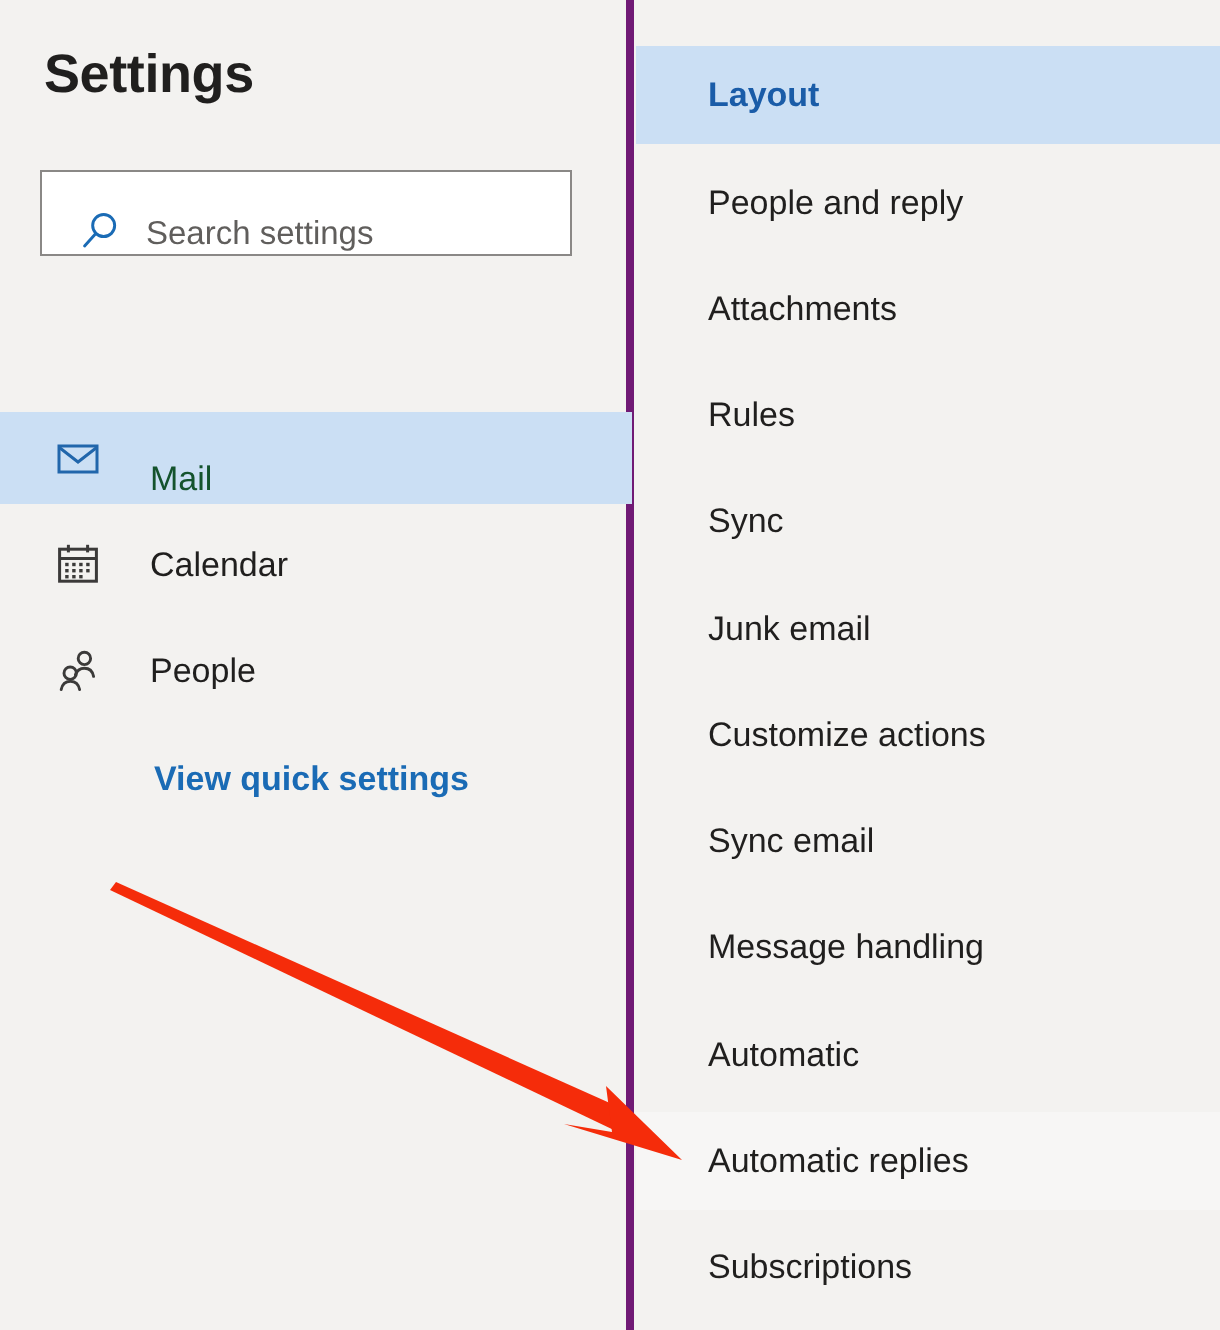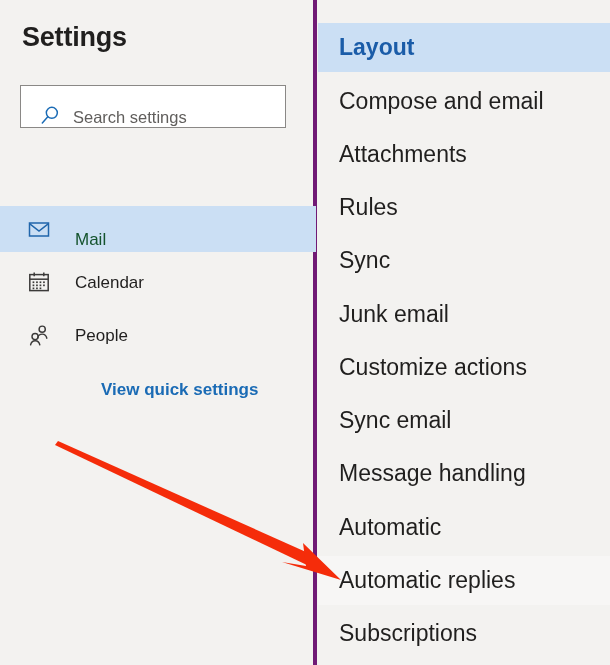--- a/index.html
+++ b/index.html
@@ -111,21 +111,20 @@
 
   #quick-settings-link {
     position: absolute;
     left: 77px;
     top: 380px;
     font-size: 17px;
     color: #1a6bb5;
     font-weight: bold;
     cursor: pointer;
     text-decoration: none;
-    margin-left: 24px;
   }
 
   
   #submenu-pane {
     position: absolute;
     left: 318px;
     top: 0;
     width: 292px;
     height: 665px;
     background: #f3f2f0;
@@ -133,22 +132,22 @@
   .submenu-item {
     position: absolute;
     left: 0;
     width: 292px;
     height: 49px;
     display: flex;
     align-items: center;
     box-sizing: border-box;
   }
   .submenu-item .submenu-label {
-    margin-left: 21px;
-    font-size: 23px;
+    margin-left: 36px;
+    font-size: 17px;
     color: #201f1e;
     line-height: 1;
   }
   .submenu-item.selected {
     background: #cbdff4;
   }
   .submenu-item.selected .submenu-label {
     color: #1a5ca8;
     font-weight: bold;
   }
@@ -227,21 +226,21 @@
     <a id="quick-settings-link" href="#">View quick settings</a>
   </div>
 
   <div id="submenu-pane">
 
     <div class="submenu-item selected" style="top:23px">
       <span class="submenu-label">Layout</span>
     </div>
 
     <div class="submenu-item" style="top:77px">
-      <span class="submenu-label">Compose and email</span>
+      <span class="submenu-label">People and reply</span>
     </div>
 
     <div class="submenu-item" style="top:130px">
       <span class="submenu-label">Attachments</span>
     </div>
 
     <div class="submenu-item" style="top:183px">
       <span class="submenu-label">Rules</span>
     </div>
 

